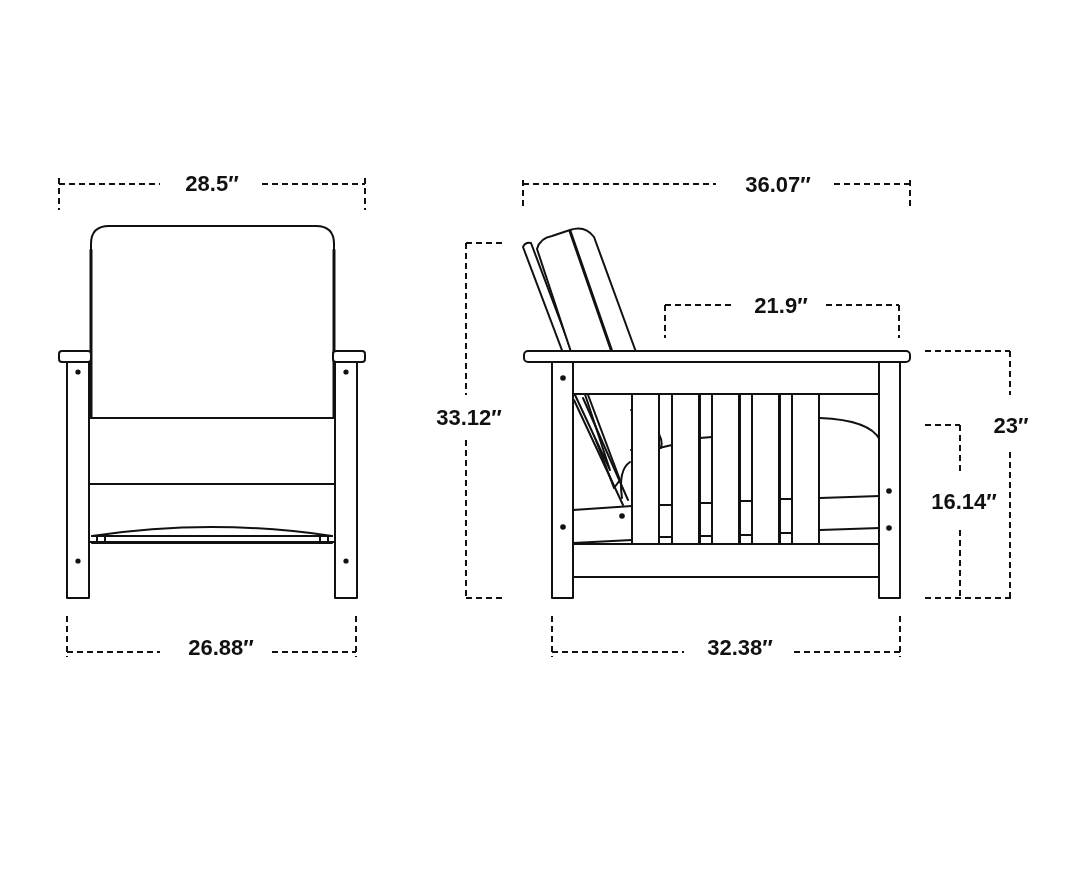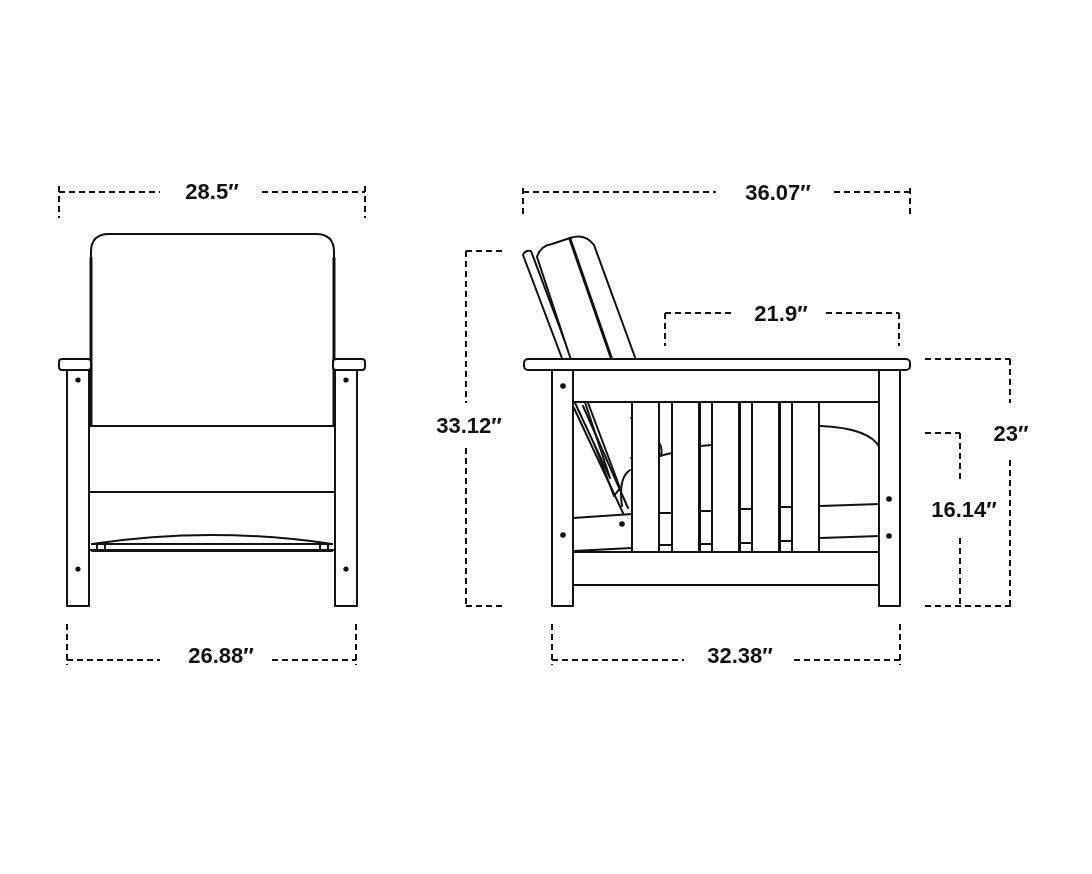--- a/index.html
+++ b/index.html
@@ -1,17 +1,17 @@
 <!DOCTYPE html>
 <html><head>
 <meta charset="utf-8">
 <style>
   html, body { margin: 0; padding: 0; background: #ffffff; }
   body { width: 1092px; height: 874px; position: relative; overflow: hidden; }
-  #canvas { position: absolute; left: 0; top: 8px; width: 1092px; height: 750px; }
+  #canvas { position: absolute; left: 0; top: 0; width: 1092px; height: 750px; }
   svg text {
     font-family: "Liberation Sans", "DejaVu Sans", sans-serif;
     font-weight: bold;
     font-size: 22px;
     fill: #111111;
   }
   .ln { stroke: #111; stroke-width: 2; fill: #fff; stroke-linejoin: round; stroke-linecap: round; }
   .ln-nf { stroke: #111; stroke-width: 2; fill: none; stroke-linejoin: round; stroke-linecap: round; }
   .thick { stroke: #111; stroke-width: 3; fill: none; stroke-linecap: round; }
   .dash { stroke: #111; stroke-width: 2; fill: none; stroke-dasharray: 6 4; }

